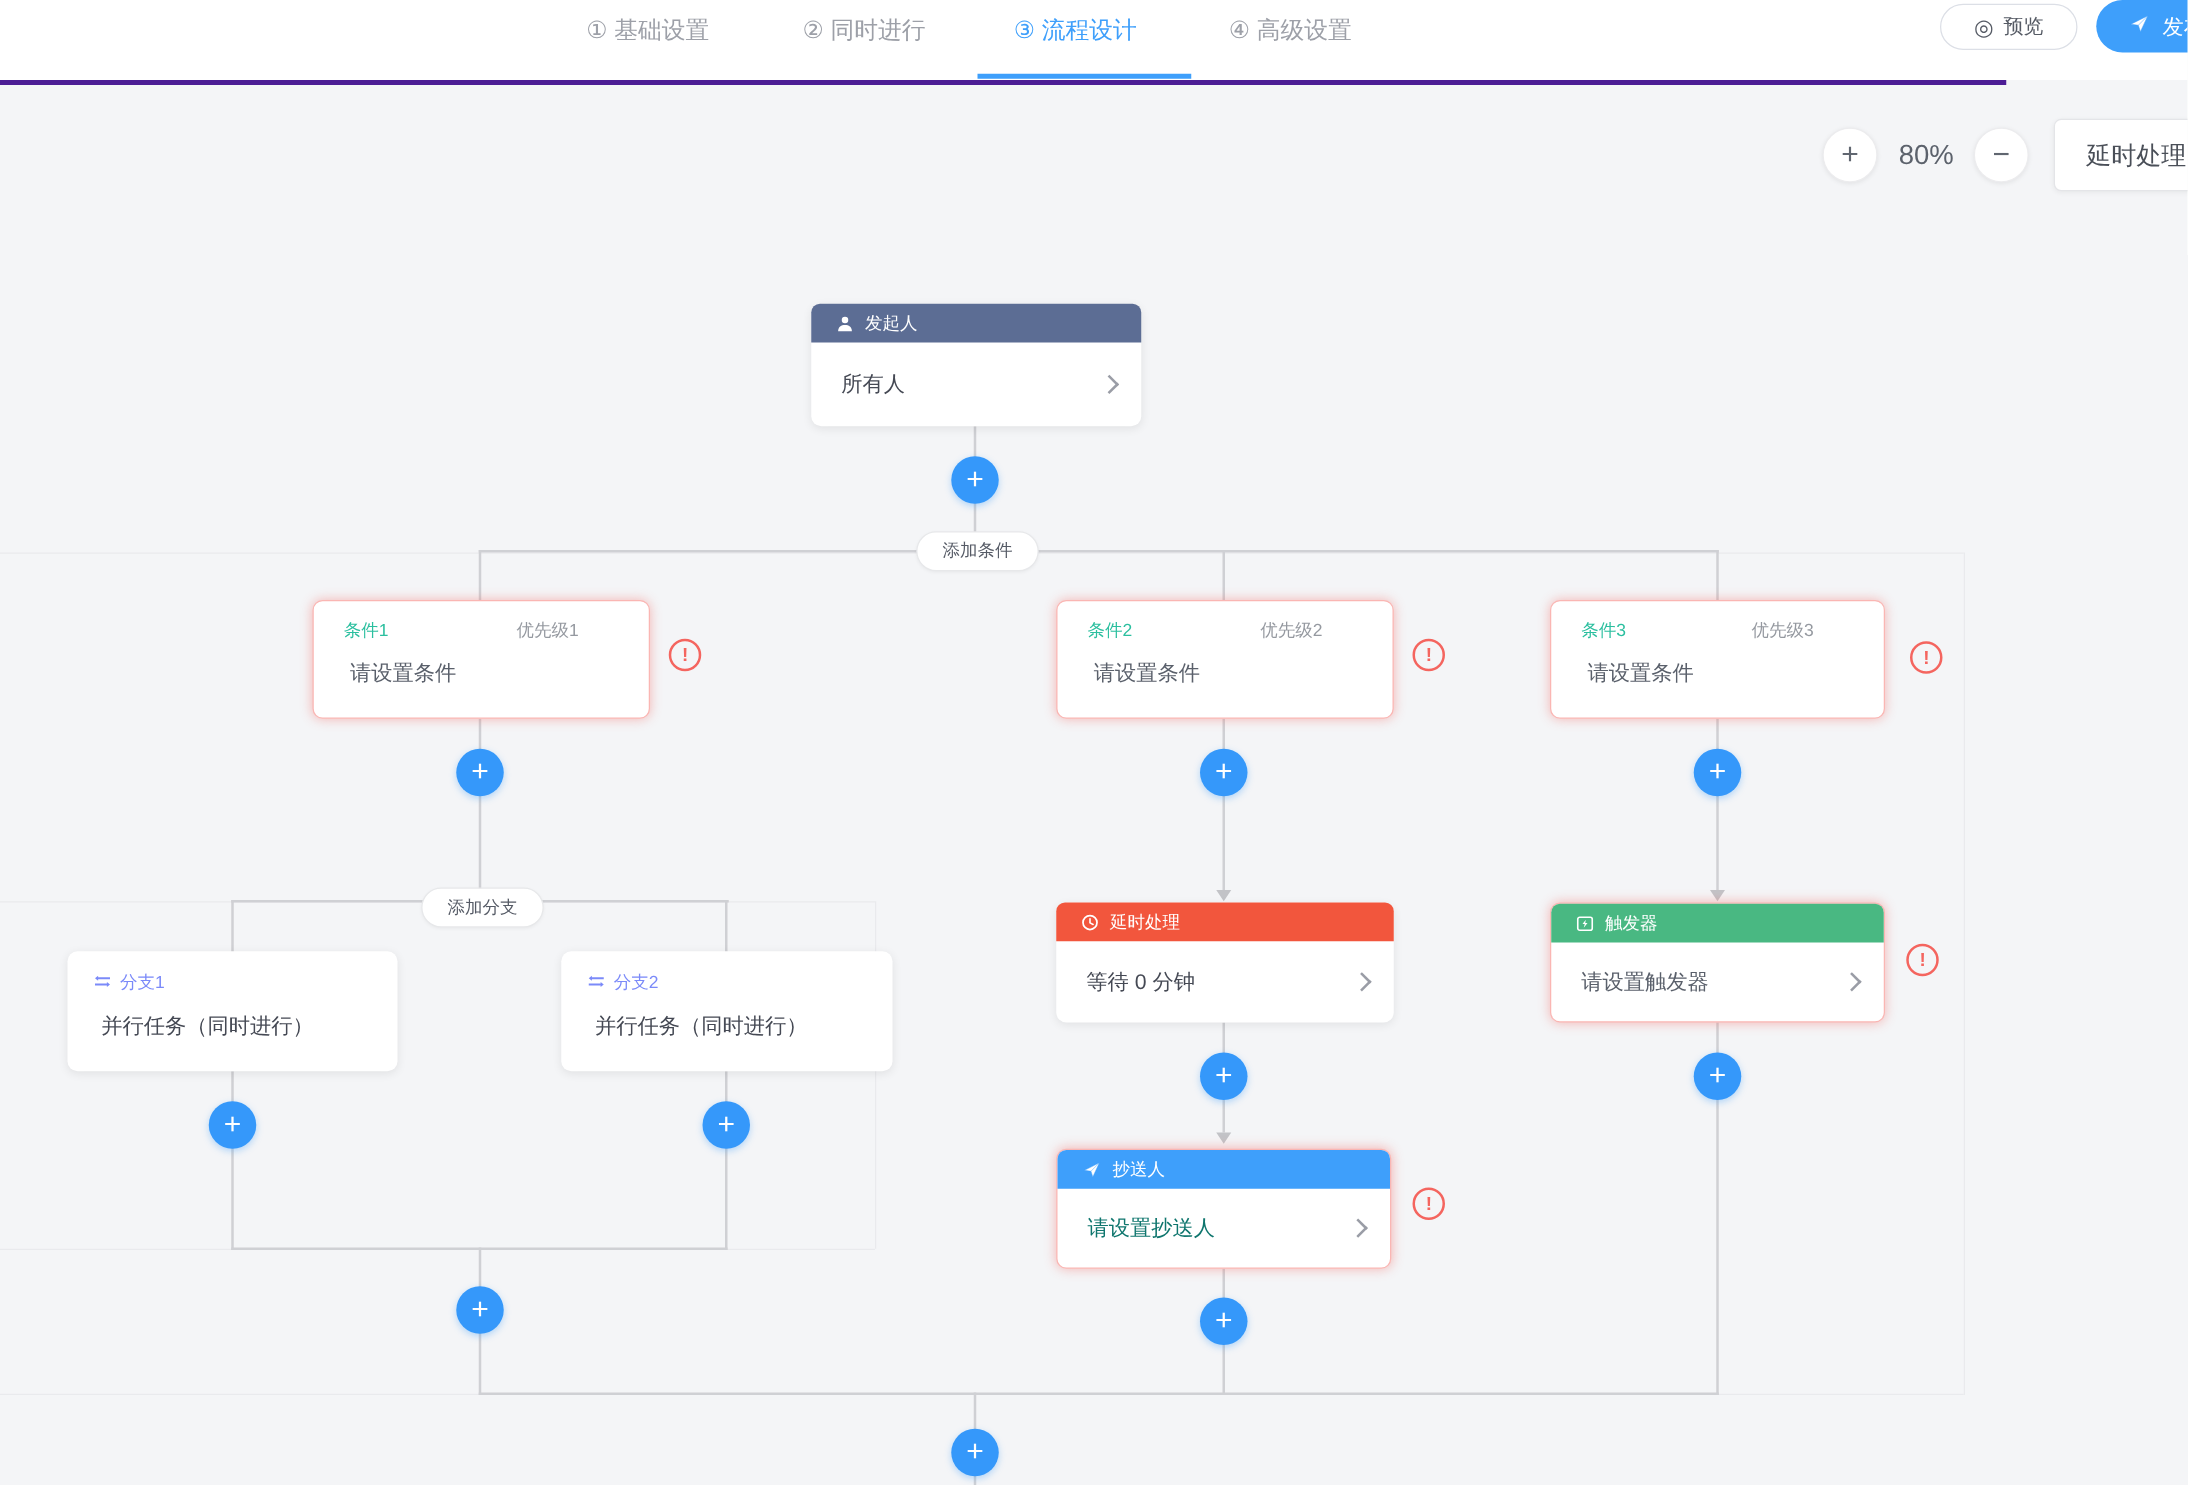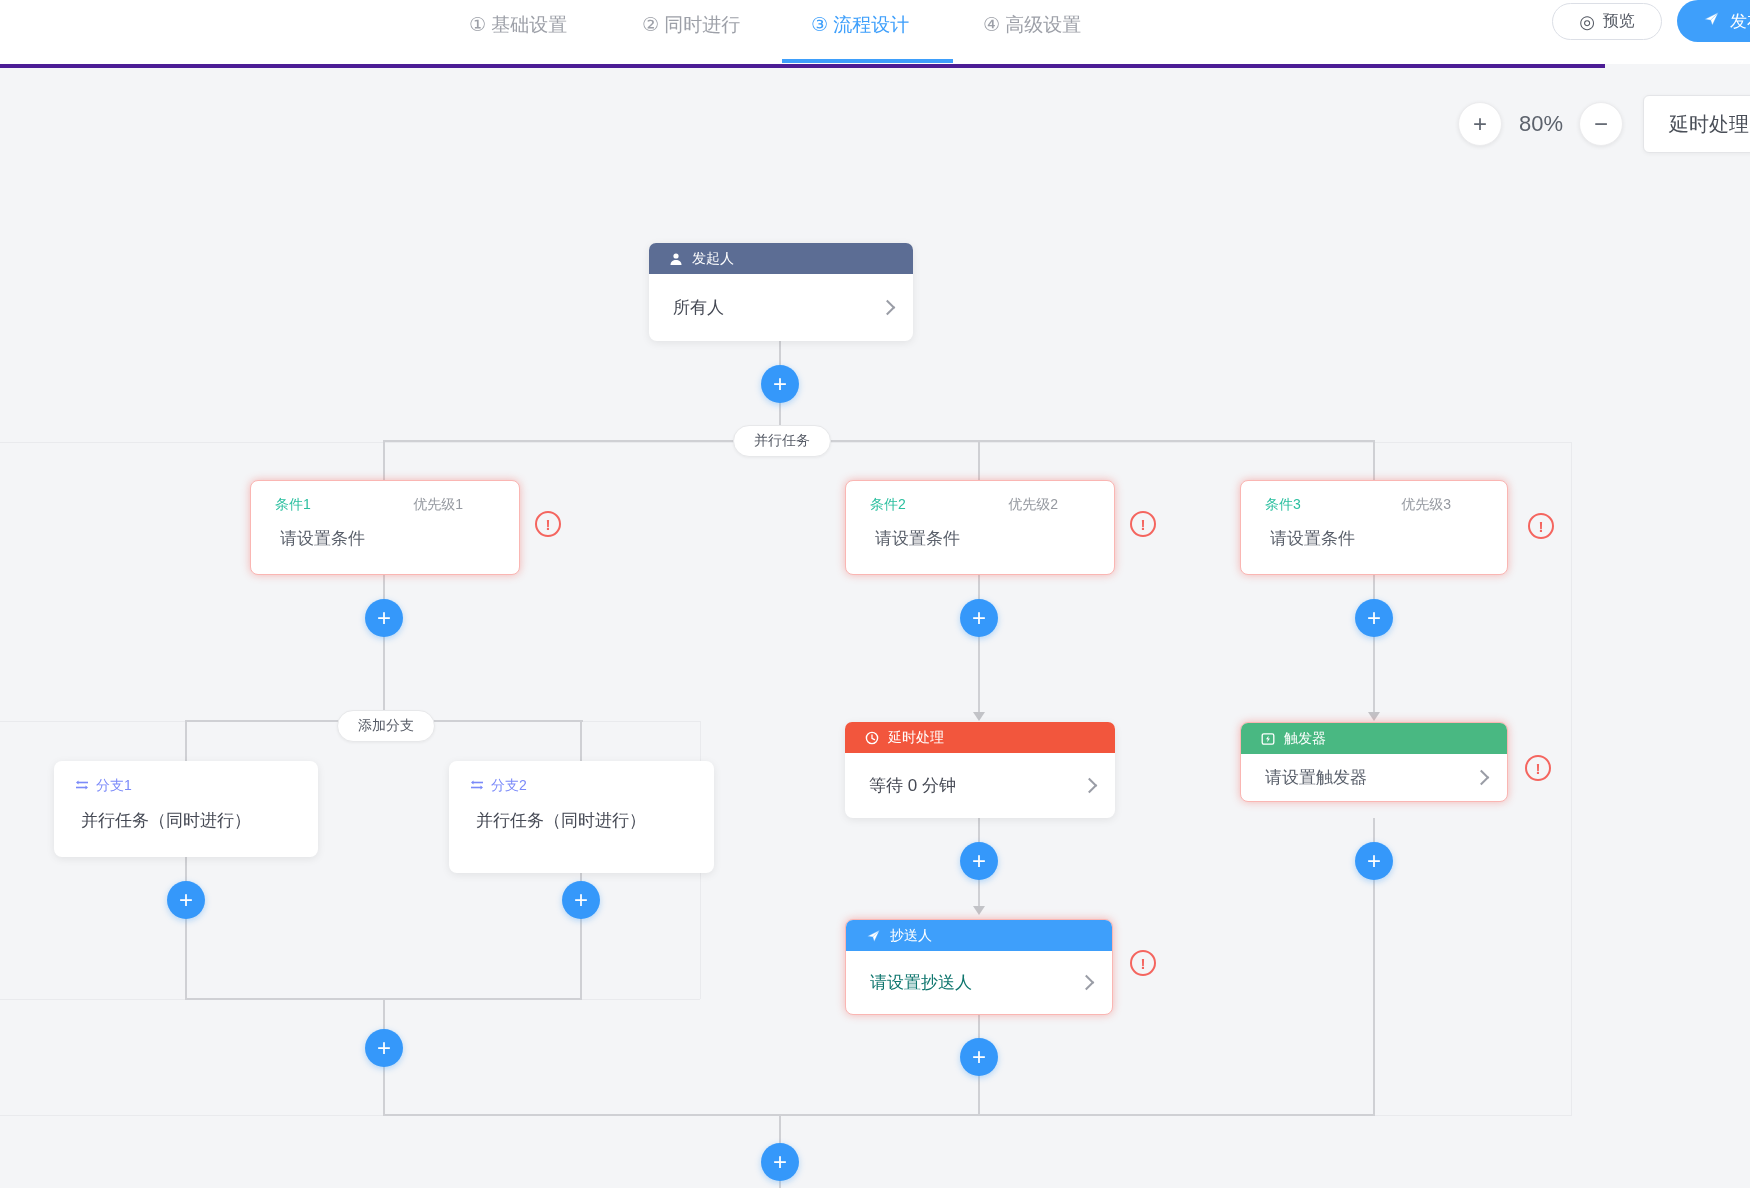--- a/index.html
+++ b/index.html
@@ -154,21 +154,21 @@
       <span>+</span>
     </div>
   <div class="plus" style="left:960px;top:1038px">
       <span>+</span>
     </div>
   <div class="plus" style="left:761px;top:1143px">
       <span>+</span>
     </div>
 
   <div class="pill" style="left:733px;top:425px;width:96px;height:30px">
-      <span>并行任务</span>
+      <span>添加条件</span>
     </div>
   <div class="pill" style="left:337px;top:710px;width:96px;height:30px">
       <span>添加分支</span>
     </div>
 
   <div class="node warn" style="left:250px;top:480px;width:270px;height:95px">
     <div class="cond-row1">
       <span class="cond-name">条件1</span>
       <span class="cond-pri">优先级1</span>
     </div>
@@ -210,21 +210,21 @@
       <span><svg width="14" height="14" viewBox="0 0 14 14">
             <path d="M3.5 2.5 L1 4.5 L3.5 6.5 Z" fill="#7b8af9"></path>
             <line x1="2.5" y1="4.5" x2="13" y2="4.5" stroke="#7b8af9" stroke-width="1.6"></line>
             <path d="M10.5 7.5 L13 9.5 L10.5 11.5 Z" fill="#7b8af9"></path>
             <line x1="1" y1="9.5" x2="11.5" y2="9.5" stroke="#7b8af9" stroke-width="1.6"></line>
           </svg></span>
       <span>分支1</span>
     </div>
     <div class="br-row2">并行任务（同时进行）</div>
   </div>
-  <div class="node" style="left:449px;top:761px;width:265px;height:112px">
+  <div class="node" style="left:449px;top:761px;width:265px;height:96px">
     <div class="br-row1">
       <span><svg width="14" height="14" viewBox="0 0 14 14">
             <path d="M3.5 2.5 L1 4.5 L3.5 6.5 Z" fill="#7b8af9"></path>
             <line x1="2.5" y1="4.5" x2="13" y2="4.5" stroke="#7b8af9" stroke-width="1.6"></line>
             <path d="M10.5 7.5 L13 9.5 L10.5 11.5 Z" fill="#7b8af9"></path>
             <line x1="1" y1="9.5" x2="11.5" y2="9.5" stroke="#7b8af9" stroke-width="1.6"></line>
           </svg></span>
       <span>分支2</span>
     </div>
     <div class="br-row2">并行任务（同时进行）</div>
@@ -239,21 +239,21 @@
           </svg>
         </span>
       <span>延时处理</span>
     </div>
     <div class="nbody">
       <span>等待 0 分钟</span>
       <span class="chev"></span>
     </div>
   </div>
 
-  <div class="node warn" style="left:1240px;top:722px;width:268px;height:80px">
+  <div class="node warn" style="left:1240px;top:722px;width:268px;height:96px">
     <div class="nhead" style="background:#49b882">
       <span>
           <svg width="14" height="14" viewBox="0 0 14 14">
             <rect x="1.2" y="1.8" width="11.6" height="10.4" rx="1.6" fill="none" stroke="#fff" stroke-width="1.3"></rect>
             <path d="M7.6 3.8 L5 7.2 L6.8 7.2 L6 10.2 L9 6.4 L7.2 6.4 Z" fill="#fff"></path>
           </svg>
         </span>
       <span>触发器</span>
     </div>
     <div class="nbody">

